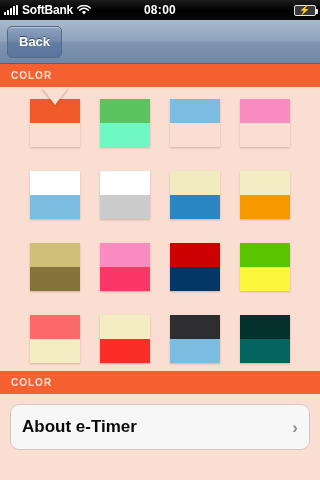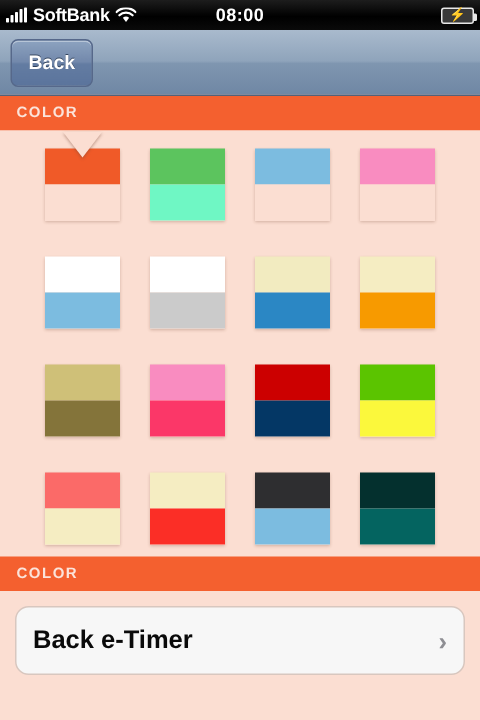--- a/index.html
+++ b/index.html
@@ -338,19 +338,19 @@
       </div>
   </div>
 
   <div class="section-header">
     <span>COLOR</span>
   </div>
 
   <div class="more-area">
     <div class="list-group">
         <div class="list-row">
-          <span class="label">Back e-Timer</span>
+          <span class="label">About e-Timer</span>
           <span class="chev">›</span>
         </div>
       </div>
   </div>
 
 </div>
 
 </body></html>

